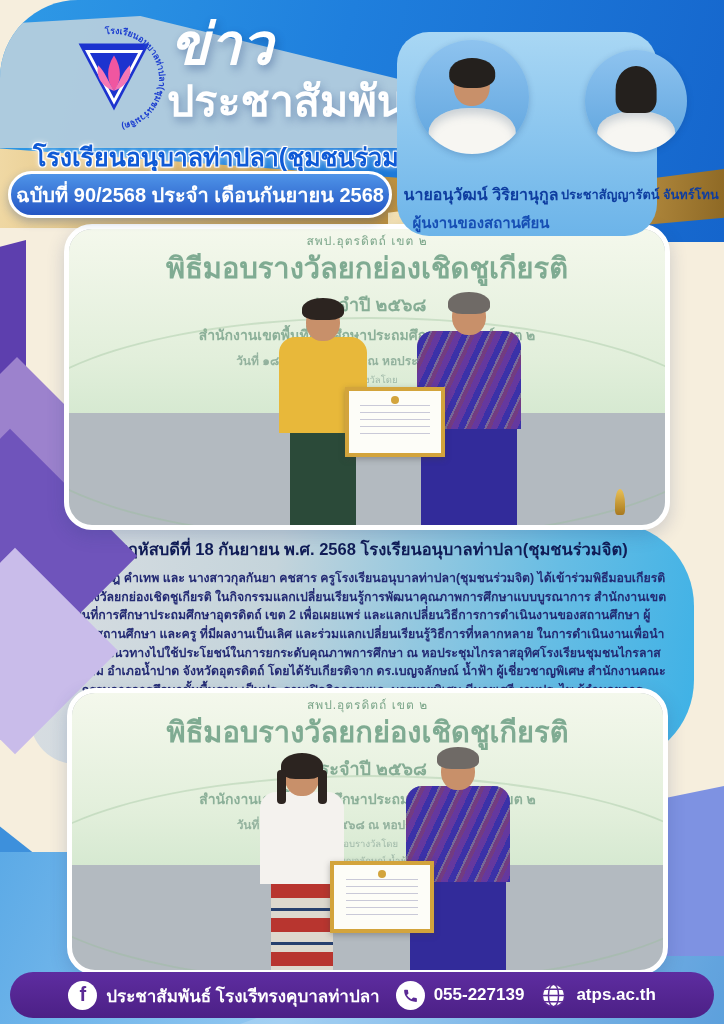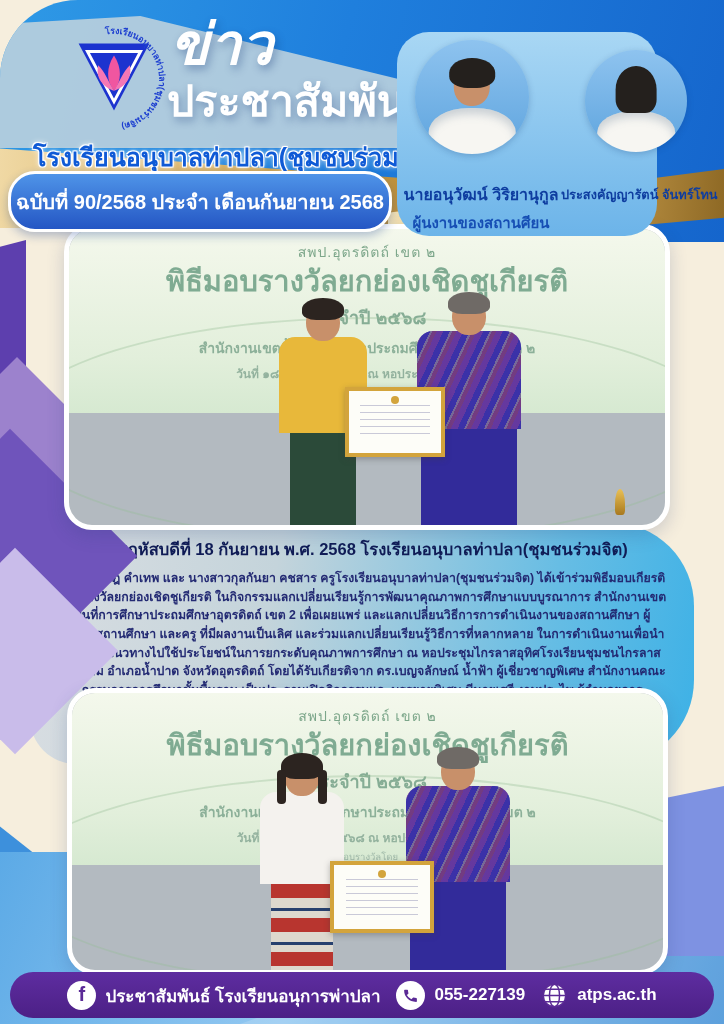--- a/index.html
+++ b/index.html
@@ -25,21 +25,21 @@
   .logo{left:55px;top:20px;width:118px;height:118px;z-index:4;}
 
   .title1{left:170px;top:12px;z-index:3;color:#fff;font-weight:800;font-size:57px;line-height:1.15;
       text-shadow:2px 4px 8px rgba(10,40,110,.35);font-style:italic;}
   .title2{left:167px;top:77px;z-index:3;color:#fff;font-weight:800;font-size:43px;line-height:1.15;
       text-shadow:2px 4px 8px rgba(10,40,110,.35);white-space:nowrap;}
 
   .school-name{left:33px;top:137px;z-index:3;font-size:25px;font-weight:800;color:#0f5ad6;white-space:nowrap;
       text-shadow:0 0 3px #fff,0 0 6px #fff,1px 1px 0 #fff,-1px 1px 0 #fff,1px -1px 0 #fff,-1px -1px 0 #fff;}
 
-  .issue-pill{left:8px;top:171px;width:384px;height:61px;z-index:4;box-sizing:border-box;
+  .issue-pill{left:8px;top:171px;width:384px;height:47px;z-index:4;box-sizing:border-box;
       background:linear-gradient(180deg,#4f94e8,#2456c4);border:3.5px solid #fff;border-radius:27px;
       display:flex;align-items:center;justify-content:center;
       box-shadow:0 4px 10px rgba(20,60,140,.3);}
   .issue-pill span{color:#fff;font-weight:800;font-size:20px;white-space:nowrap;}
 
   
   .staff-card{left:397px;top:32px;width:260px;height:204px;z-index:5;border-radius:32px;
       background:linear-gradient(180deg,#a9d7f4,#6cb4e9);}
   .avatar{position:absolute;border-radius:50%;overflow:hidden;
       background:linear-gradient(180deg,#8ec3ef,#5ea4de);box-shadow:0 2px 6px rgba(20,60,120,.25);}
@@ -78,21 +78,21 @@
 
   
   .photo{position:absolute;border:5px solid #fff;border-radius:28px;overflow:hidden;z-index:3;
       box-shadow:0 6px 18px rgba(40,60,120,.20);background:#b3bac0;}
   .photo1{left:64px;top:224px;width:596px;height:296px;}
   .photo2{left:67px;top:688px;width:591px;height:277px;}
   .screen{position:absolute;left:0;top:0;right:0;height:62%;text-align:center;
       background:linear-gradient(180deg,#f4f8ec,#e2efdb 70%,#d6e9d1);}
   .screen::after{content:"";position:absolute;left:-10%;bottom:-70%;width:120%;height:120%;
       border:2px solid rgba(150,190,150,.35);border-radius:50%;}
-  .sc-arc{font-size:14px;color:#7ca68a;padding-top:12px;letter-spacing:1px;}
+  .sc-arc{font-size:12px;color:#7ca68a;padding-top:2px;letter-spacing:1px;}
   .sc-title{font-size:29px;font-weight:800;color:#7fab92;line-height:1.25;}
   .sc-year{font-size:18px;font-weight:800;color:#86ad95;margin-top:4px;}
   .sc-office{font-size:14px;font-weight:700;color:#8cb099;margin-top:5px;}
   .sc-date{font-size:12px;font-weight:700;color:#93b29e;margin-top:5px;}
   .sc-s5,.sc-s6,.sc-s7{font-size:9.5px;color:#9fb8a8;margin-top:2px;}
 
   .person{position:absolute;bottom:0;display:flex;flex-direction:column;align-items:center;z-index:2;}
   .head{width:34px;height:38px;background:#c8906a;border-radius:50% 50% 46% 46%;position:relative;z-index:2;}
   .hair{position:absolute;top:-5px;left:-4px;right:-4px;height:22px;background:#2c2420;border-radius:50% 50% 34% 34%;}
   .hair.grey{background:#6f6a66;}
@@ -181,21 +181,21 @@
   <div class="avatar av2">
     <div class="fig-torso"></div>
     <div class="fig-head"></div>
     <div class="fig-hair long"></div>
   </div>
   <div class="pc-col c1">
     <div class="pc-name">นายอนุวัฒน์ วิริยานุกูล</div>
     <div class="pc-role">ผู้นงานของสถานศียน</div>
   </div>
   <div class="pc-col c2">
-    <div class="pc-name">ประสงคัญญารัตน์ จันทร์โทน</div>
+    <div class="pc-name">ประชาสัญญารัตน์ จันทร์โทน</div>
   </div>
 </div>
 
 <div class="photo photo1">
   <div class="screen">
     <div class="sc-arc">สพป.อุตรดิตถ์ เขต ๒</div>
     <div class="sc-title">พิธีมอบรางวัลยกย่องเชิดชูเกียรติ</div>
     <div class="sc-year">ประจำปี ๒๕๖๘</div>
     <div class="sc-office">สำนักงานเขตพื้นที่การศึกษาประถมศึกษาอุตรดิตถ์ เขต ๒</div>
     <div class="sc-date">วันที่ ๑๘ กันยายน ๒๕๖๘ ณ หอประชุมไกรลาศอุทิศ</div>
@@ -258,21 +258,21 @@
     <div class="skirt" style="width:96px;height:88px;background:#322b9a;"></div>
   </div>
   <div class="cert" style="left:258px;top:168px;width:96px;height:64px;"></div>
 </div>
 
 <div class="abs footer">
   <div class="f-item">
     <div class="f-circle">
         <span class="f-fb">f</span>
       </div>
-    <span class="f-label">ประชาสัมพันธ์ โรงเรียนอนุการพ่าปลา</span>
+    <span class="f-label">ประชาสัมพันธ์ โรงเรีทรงคุบาลท่าปลา</span>
   </div>
   <div class="f-item">
     <div class="f-circle">
       <svg width="17" height="17" viewBox="0 0 24 24">
           <path fill="#5b2a96" d="M6.62 10.79a15.05 15.05 0 0 0 6.59 6.59l2.2-2.2a1 1 0 0 1 1.02-.24c1.12.37 2.33.57 3.57.57a1 1 0 0 1 1 1V20a1 1 0 0 1-1 1C10.07 21 3 13.93 3 5a1 1 0 0 1 1-1h3.5a1 1 0 0 1 1 1c0 1.24.2 2.45.57 3.57a1 1 0 0 1-.24 1.02l-2.21 2.2z"></path>
         </svg>
     </div>
     <span class="f-label">055-227139</span>
   </div>
   <div class="f-item">

